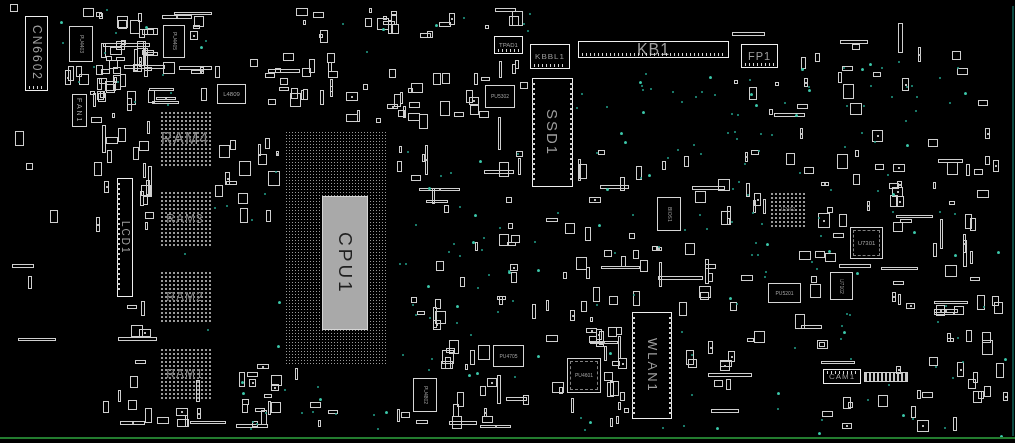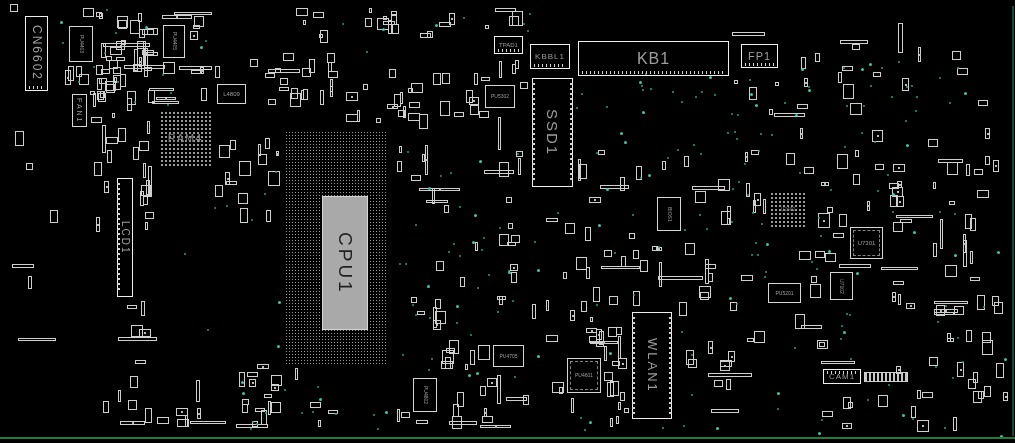--- a/index.html
+++ b/index.html
@@ -80,38 +80,47 @@
       <span class="lbl tiny" style="font-size: 6px;">L4809</span>
     </div>
     <div class="comp outline bright" style="left: 494px; top: 36px; width: 29px; height: 18px;">
       <span class="lbl tiny" style="font-size: 6px;">TPAD1</span>
       <div class="pins h bottom"></div>
     </div>
     <div class="comp outline bright" style="left: 530px; top: 44px; width: 40px; height: 25px;">
       <span class="lbl" style="font-size: 8px;">KBBL1</span>
       <div class="pins h bottom"></div>
     </div>
-    <div class="comp outline bright" style="left: 578px; top: 41px; width: 151px; height: 35px;">
+    <div class="comp outline bright" style="left: 578px; top: 41px; width: 151px; height: 17px;">
       <span class="lbl" style="font-size: 16px;">KB1</span>
       <div class="pins h bottom"></div>
     </div>
     <div class="comp outline bright" style="left: 741px; top: 44px; width: 37px; height: 24px;">
       <span class="lbl" style="font-size: 11px;">FP1</span>
       <div class="pins h bottom"></div>
     </div>
     <div class="comp outline" style="left: 485px; top: 85px; width: 30px; height: 23px;">
       <span class="lbl tiny" style="font-size: 5px;">PU5302</span>
     </div>
     <div class="comp outline bright" style="left: 532px; top: 78px; width: 41px; height: 109px;">
       <span class="lbl v" style="font-size: 15px;">SSD1</span>
       <div class="pins vl"></div>
       <div class="pins vr"></div>
     </div>
     <div class="comp bga" style="left: 159px; top: 110px; width: 52px; height: 57px;">
-      <span class="lbl dim" style="font-size: 11px;">RAM4</span>
+      <span class="lbl dim" style="font-size: 16px;">RAM4</span>
+    </div>
+    <div class="comp bga" style="left: 159px; top: 190px; width: 52px; height: 57px;">
+      <span class="lbl dim" style="font-size: 12px;">RAM3</span>
+    </div>
+    <div class="comp bga" style="left: 159px; top: 270px; width: 52px; height: 53px;">
+      <span class="lbl dim" style="font-size: 12px;">RAM2</span>
+    </div>
+    <div class="comp bga" style="left: 159px; top: 347px; width: 52px; height: 53px;">
+      <span class="lbl dim" style="font-size: 12px;">RAM1</span>
     </div>
     <div class="comp outline bright" style="left: 117px; top: 178px; width: 16px; height: 119px;">
       <span class="lbl v" style="font-size: 10px;">LCD1</span>
       <div class="pins vl"></div>
     </div>
     <div class="comp cpu" style="left: 285px; top: 131px; width: 103px; height: 234px;"></div>
     <div class="die" style="left: 322px; top: 196px; width: 46px; height: 134px;">
       <span class="lbl v" style="font-size: 19px;">CPU1</span>
     </div>
     <div class="comp outline" style="left: 657px; top: 197px; width: 24px; height: 34px;">

